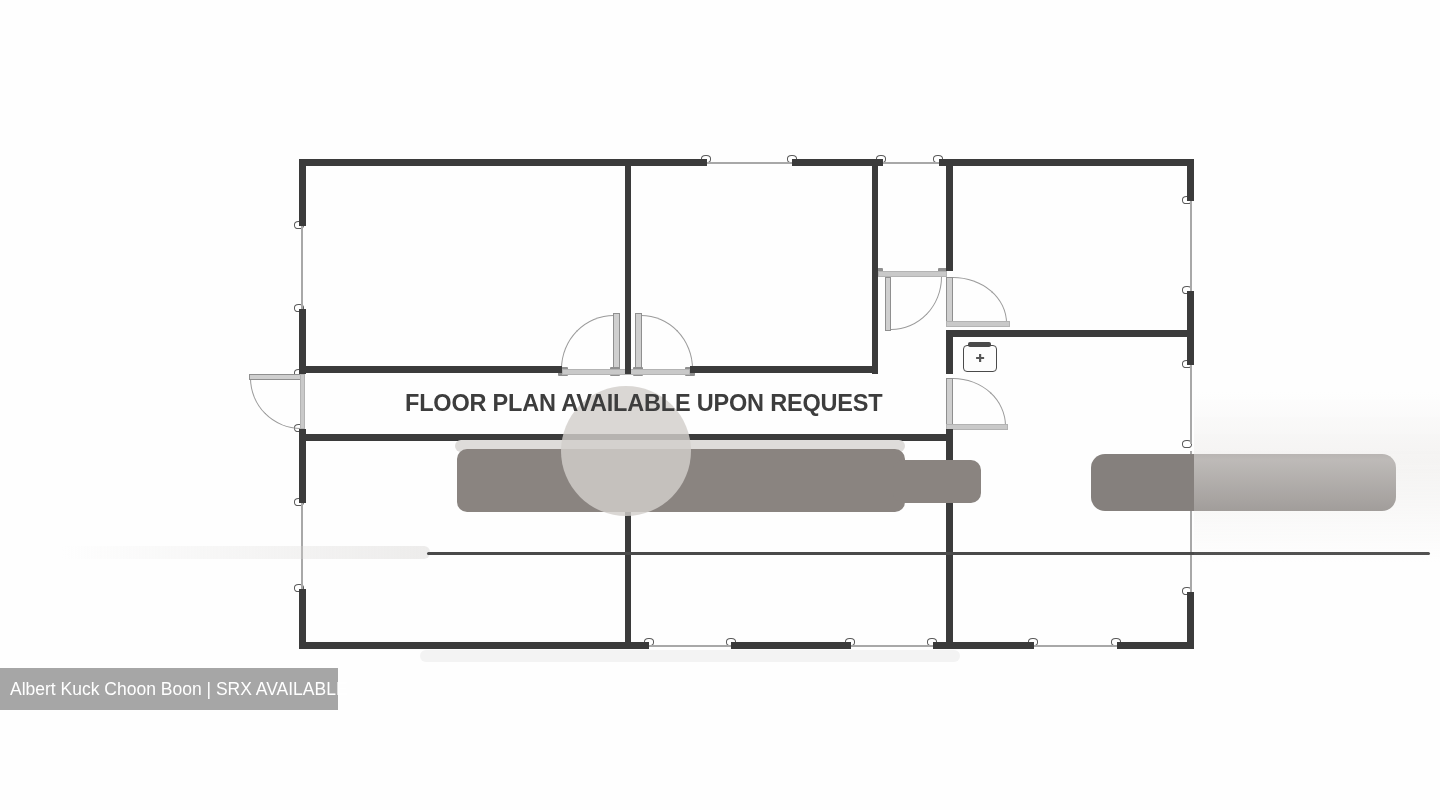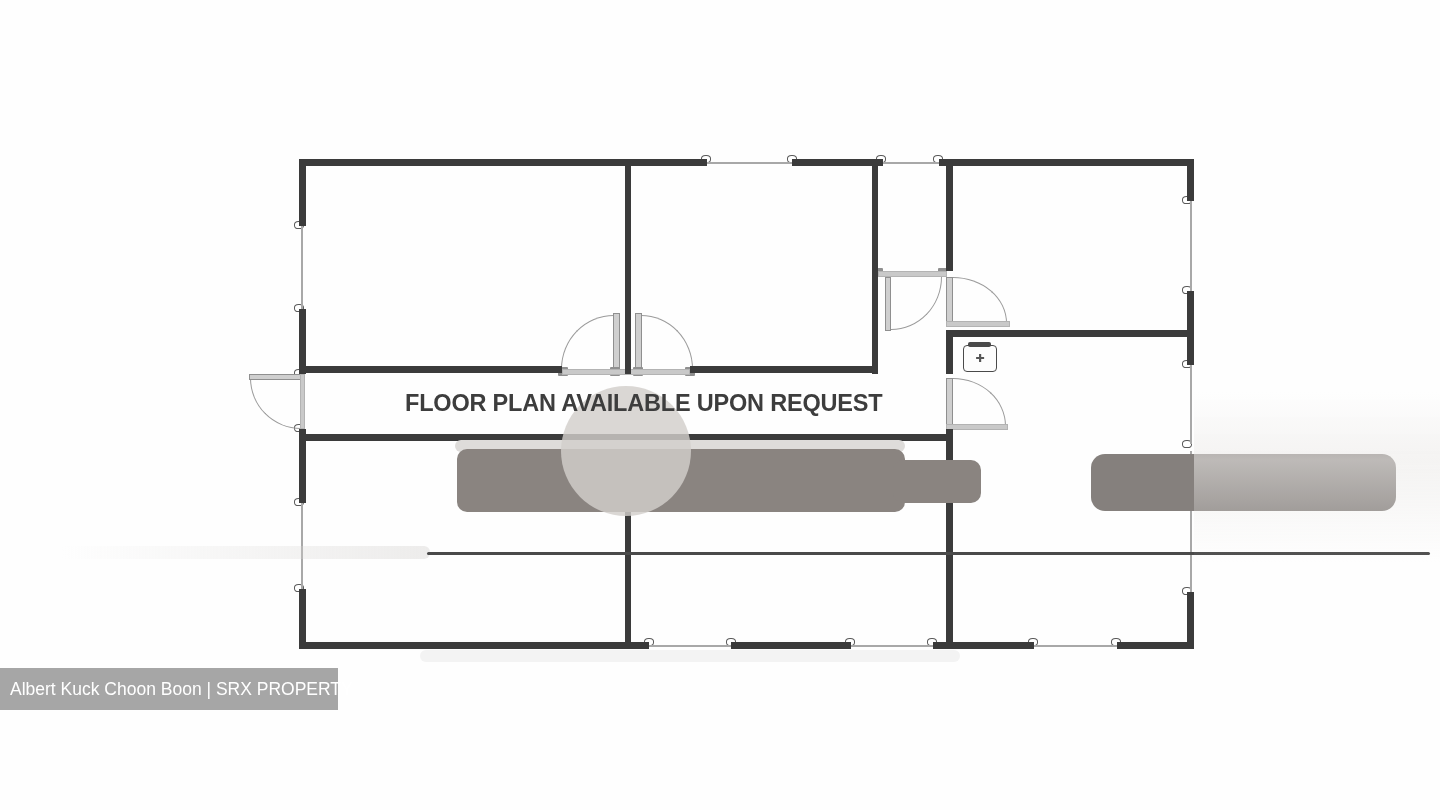--- a/index.html
+++ b/index.html
@@ -134,14 +134,14 @@
     <div class="blur-line-tail"></div>
     <div class="blur-line"></div>
     <div class="blur-haze-right"></div>
     <div class="blur-smudge-caption"></div>
     <div class="ac">
         <span>✚</span>
       </div>
   </div>
 
   <div class="watermark">FLOOR PLAN AVAILABLE UPON REQUEST</div>
-  <div class="caption">Albert Kuck Choon Boon | SRX PROPERTY</div>
+  <div class="caption">Albert Kuck Choon Boon | SRX AVAILABLE</div>
 </div>
 
 </body></html>

